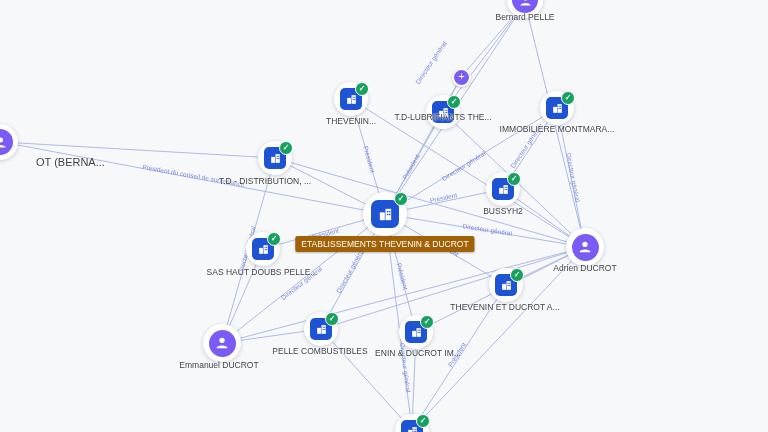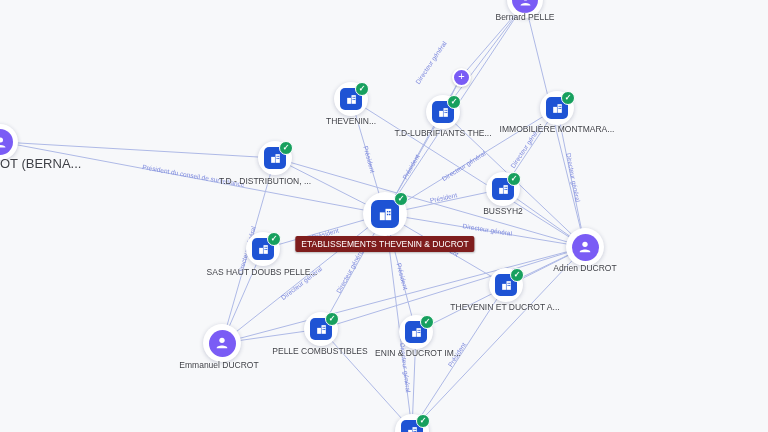--- a/index.html
+++ b/index.html
@@ -5,22 +5,22 @@
   html,body{margin:0;padding:0;}
   #canvas{position:relative;width:768px;height:432px;background:#f7f8fa;overflow:hidden;font-family:"Liberation Sans",sans-serif;}
   #edges{position:absolute;left:0;top:0;width:768px;height:432px;}
   .edge{stroke:#aeb9e6;stroke-width:1;}
   .edge-label{fill:#7d89de;font-size:6.5px;font-family:"Liberation Sans",sans-serif;}
   .node{position:absolute;background:#fff;border-radius:50%;box-shadow:0 1px 4px rgba(30,40,90,.22);display:flex;align-items:center;justify-content:center;cursor:pointer;}
   .company-ic{background:#1e53d4;border-radius:5px;display:flex;align-items:center;justify-content:center;}
   .person-ic{background:#7a5cf5;border-radius:50%;display:flex;align-items:center;justify-content:center;}
   .check{position:absolute;top:0px;right:-1px;width:12px;height:12px;background:#17a05e;border:1.5px solid #fff;border-radius:50%;color:#fff;font-size:8px;line-height:11px;text-align:center;font-weight:bold;box-sizing:content-box;}
   .nlabel{position:absolute;transform:translateX(-50%);font-size:8.5px;color:#3d3f46;white-space:nowrap;text-shadow:0 0 2px #fff,0 0 2px #fff;}
-  .nlabel-left{position:absolute;font-size:13px;color:#3d3f46;white-space:nowrap;text-shadow:0 0 2px #fff,0 0 2px #fff;}
-  .central-label{position:absolute;transform:translateX(-50%);background:#7f1d1d;color:#fff;font-size:8.5px;padding:3px 6px;border-radius:2px;white-space:nowrap;box-shadow:0 1px 2px rgba(0,0,0,.25);z-index:5;}
+  .nlabel-left{position:absolute;font-size:11px;color:#3d3f46;white-space:nowrap;text-shadow:0 0 2px #fff,0 0 2px #fff;margin-left:36px;}
+  .central-label{position:absolute;transform:translateX(-50%);background:#a16207;color:#fff;font-size:8.5px;padding:3px 6px;border-radius:2px;white-space:nowrap;box-shadow:0 1px 2px rgba(0,0,0,.25);z-index:5;}
   .plus-node{position:absolute;width:15px;height:15px;background:#7a5cf5;border:2px solid #fff;border-radius:50%;color:#fff;font-size:11px;line-height:13px;text-align:center;box-shadow:0 1px 3px rgba(0,0,0,.2);cursor:pointer;box-sizing:content-box;z-index:4;}
 </style>
 </head>
 <body>
 
 <div id="canvas">
 
   <svg id="edges" width="768" height="432" viewBox="0 0 768 432">
     <line class="edge" x1="385" y1="214" x2="351" y2="99"></line>
     <line class="edge" x1="385" y1="214" x2="443" y2="112"></line>
@@ -266,21 +266,21 @@
           <circle cx="12" cy="8" r="4" fill="#fff"></circle>
           <path d="M4 20c0-5.5 16-5.5 16 0z" fill="#fff"></path>
         </svg>
     </div>
   </div>
 
   <div class="plus-node" style="left:452px;top:68px">+</div>
 
   <div class="nlabel" style="left:525px;top:12px">Bernard PELLE</div>
   <div class="nlabel" style="left:351px;top:116px">THEVENIN...</div>
-  <div class="nlabel" style="left:443px;top:128px">T.D-LUBRIFIANTS THE...</div>
+  <div class="nlabel" style="left:443px;top:112px">T.D-LUBRIFIANTS THE...</div>
   <div class="nlabel" style="left:557px;top:124px">IMMOBILIÈRE MONTMARA...</div>
   <div class="nlabel" style="left:265px;top:176px">T.D - DISTRIBUTION, ...</div>
   <div class="nlabel-left" style="left:0px;top:156px">OT (BERNA...</div>
   <div class="central-label" style="left:385px;top:236px">ETABLISSEMENTS THEVENIN &amp; DUCROT</div>
   <div class="nlabel" style="left:503px;top:206px">BUSSYH2</div>
   <div class="nlabel" style="left:262px;top:267px">SAS HAUT DOUBS PELLE...</div>
   <div class="nlabel" style="left:585px;top:263px">Adrien DUCROT</div>
   <div class="nlabel" style="left:505px;top:302px">THEVENIN ET DUCROT A...</div>
   <div class="nlabel" style="left:320px;top:346px">PELLE COMBUSTIBLES</div>
   <div class="nlabel" style="left:418px;top:348px">ENIN &amp; DUCROT IM...</div>

